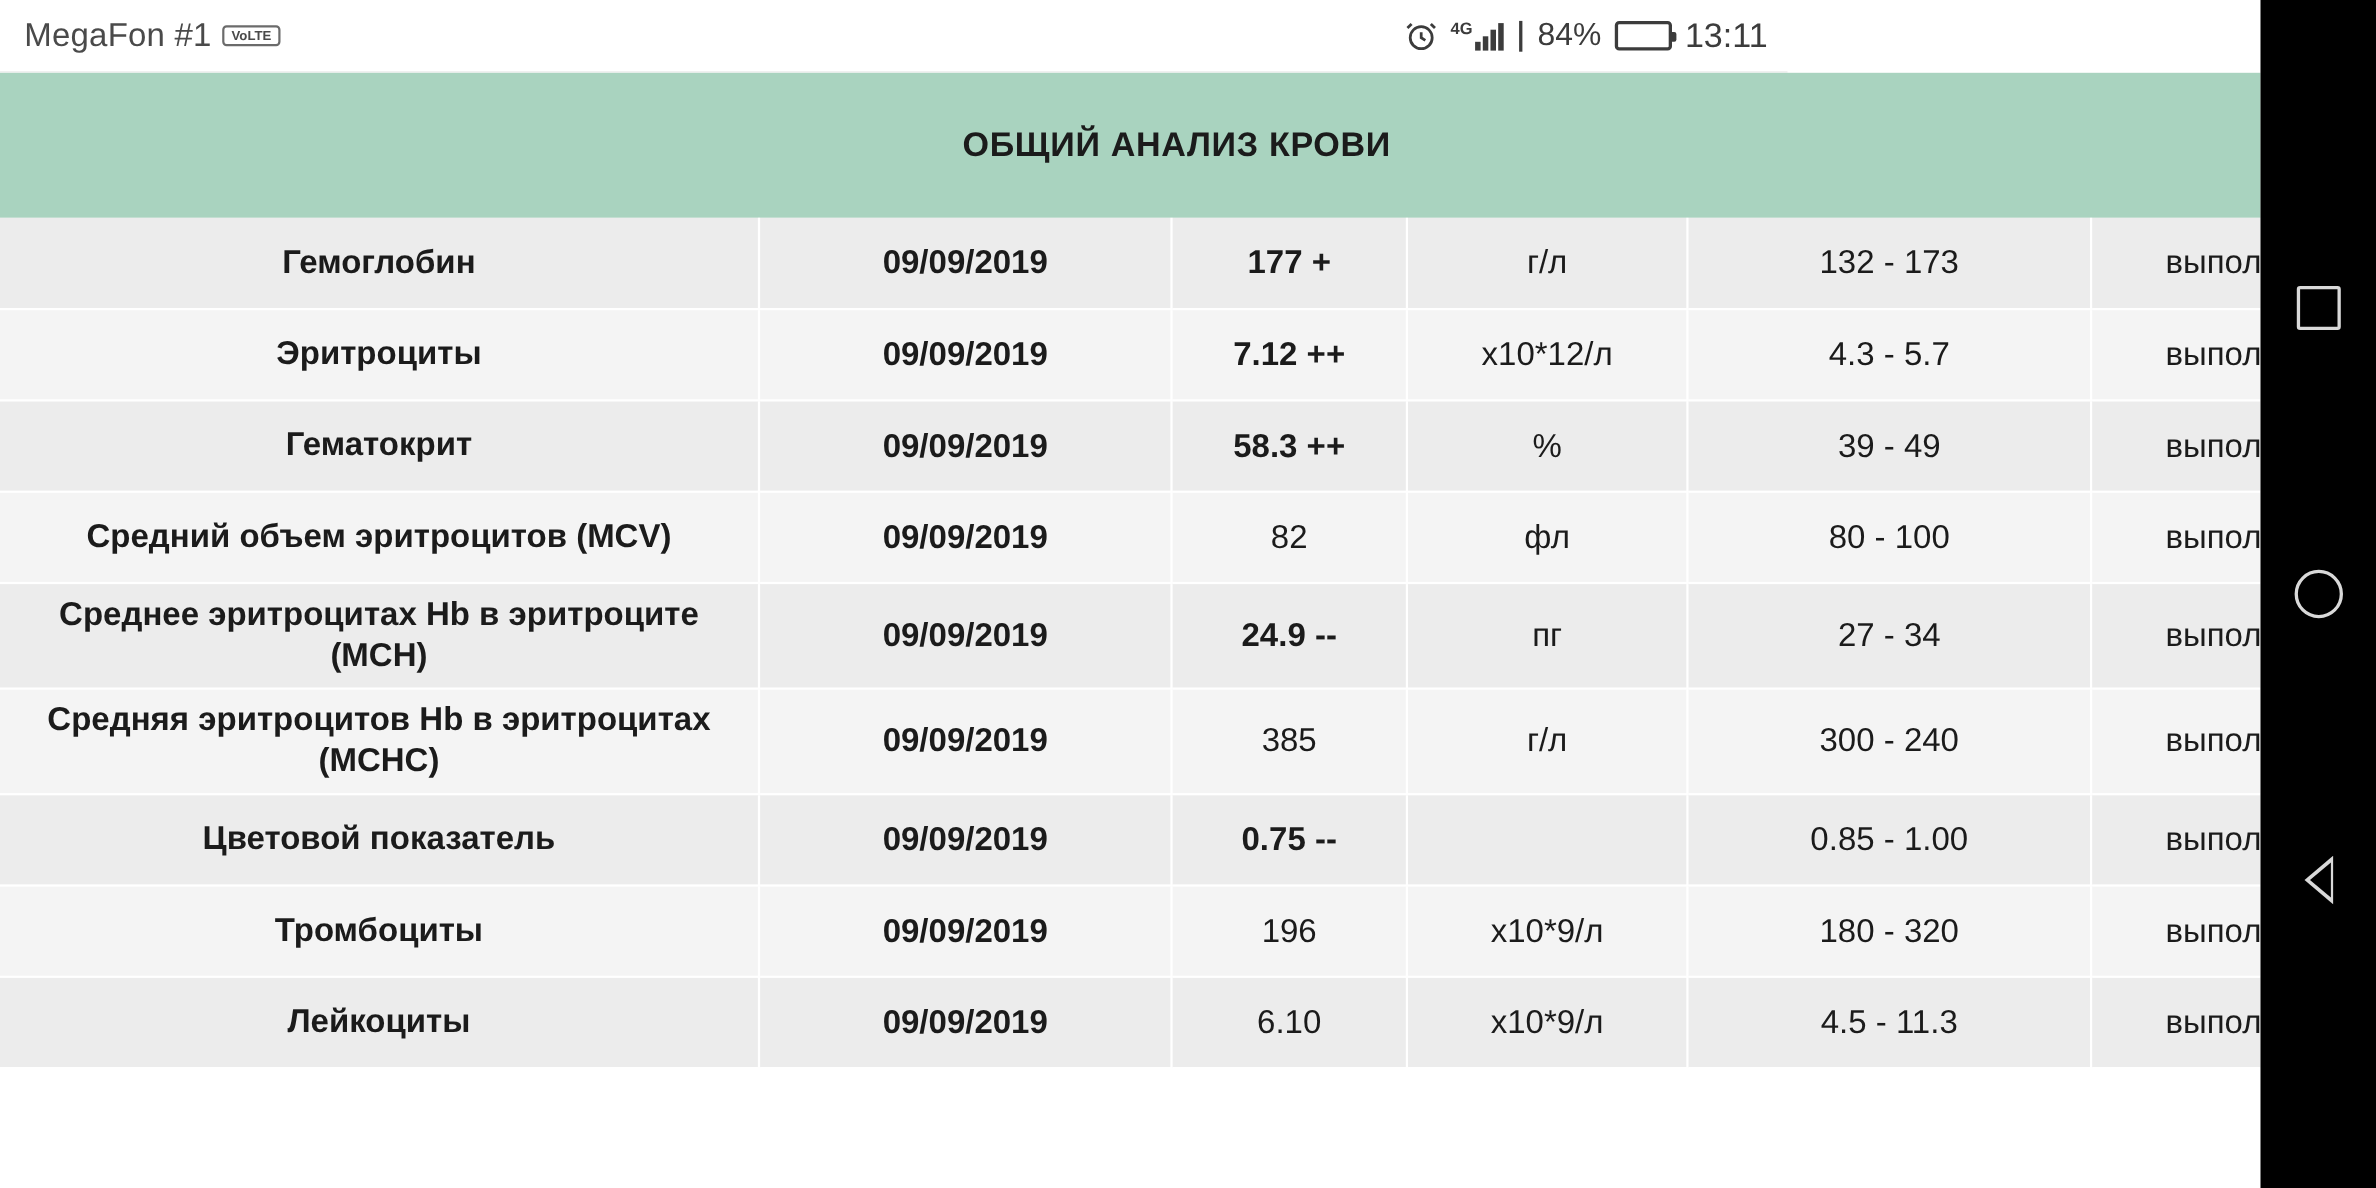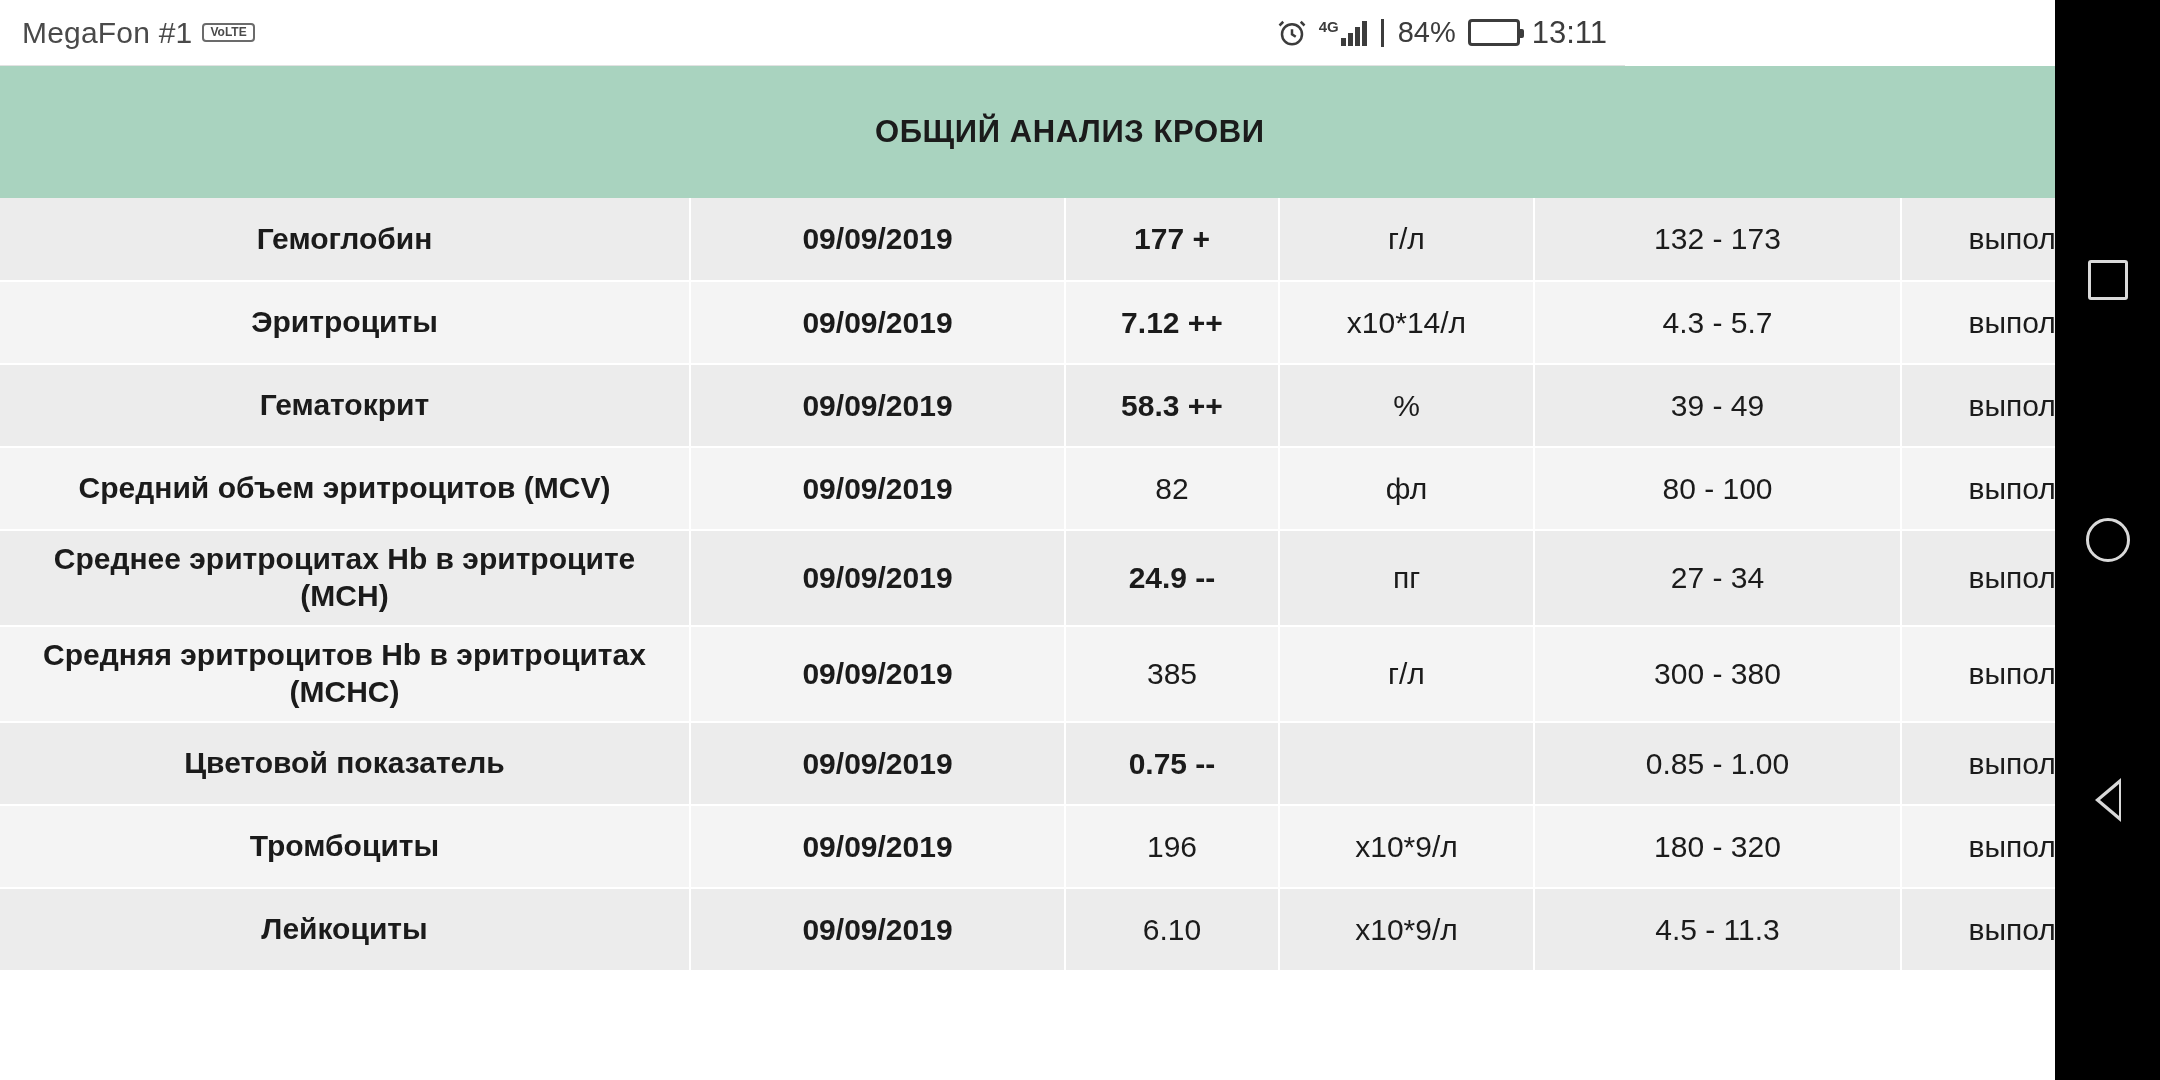--- a/index.html
+++ b/index.html
@@ -230,21 +230,21 @@
           <td class="cell-date">09/09/2019</td>
           <td class="cell-value abnormal">177 +</td>
           <td class="cell-units">г/л</td>
           <td class="cell-ref">132 - 173</td>
           <td class="cell-status">выполн</td>
         </tr>
         <tr>
           <td class="cell-name">Эритроциты</td>
           <td class="cell-date">09/09/2019</td>
           <td class="cell-value abnormal">7.12 ++</td>
-          <td class="cell-units">x10*14/л</td>
+          <td class="cell-units">x10*12/л</td>
           <td class="cell-ref">4.3 - 5.7</td>
           <td class="cell-status">выполн</td>
         </tr>
         <tr>
           <td class="cell-name">Гематокрит</td>
           <td class="cell-date">09/09/2019</td>
           <td class="cell-value abnormal">58.3 ++</td>
           <td class="cell-units">%</td>
           <td class="cell-ref">39 - 49</td>
           <td class="cell-status">выполн</td>
@@ -263,21 +263,21 @@
           <td class="cell-value abnormal">24.9 --</td>
           <td class="cell-units">пг</td>
           <td class="cell-ref">27 - 34</td>
           <td class="cell-status">выполн</td>
         </tr>
         <tr class="tall">
           <td class="cell-name">Средняя эритроцитов Hb в эритроцитах (MCHC)</td>
           <td class="cell-date">09/09/2019</td>
           <td class="cell-value">385</td>
           <td class="cell-units">г/л</td>
-          <td class="cell-ref">300 - 380</td>
+          <td class="cell-ref">300 - 240</td>
           <td class="cell-status">выполн</td>
         </tr>
         <tr>
           <td class="cell-name">Цветовой показатель</td>
           <td class="cell-date">09/09/2019</td>
           <td class="cell-value abnormal">0.75 --</td>
           <td class="cell-units"></td>
           <td class="cell-ref">0.85 - 1.00</td>
           <td class="cell-status">выполн</td>
         </tr>

